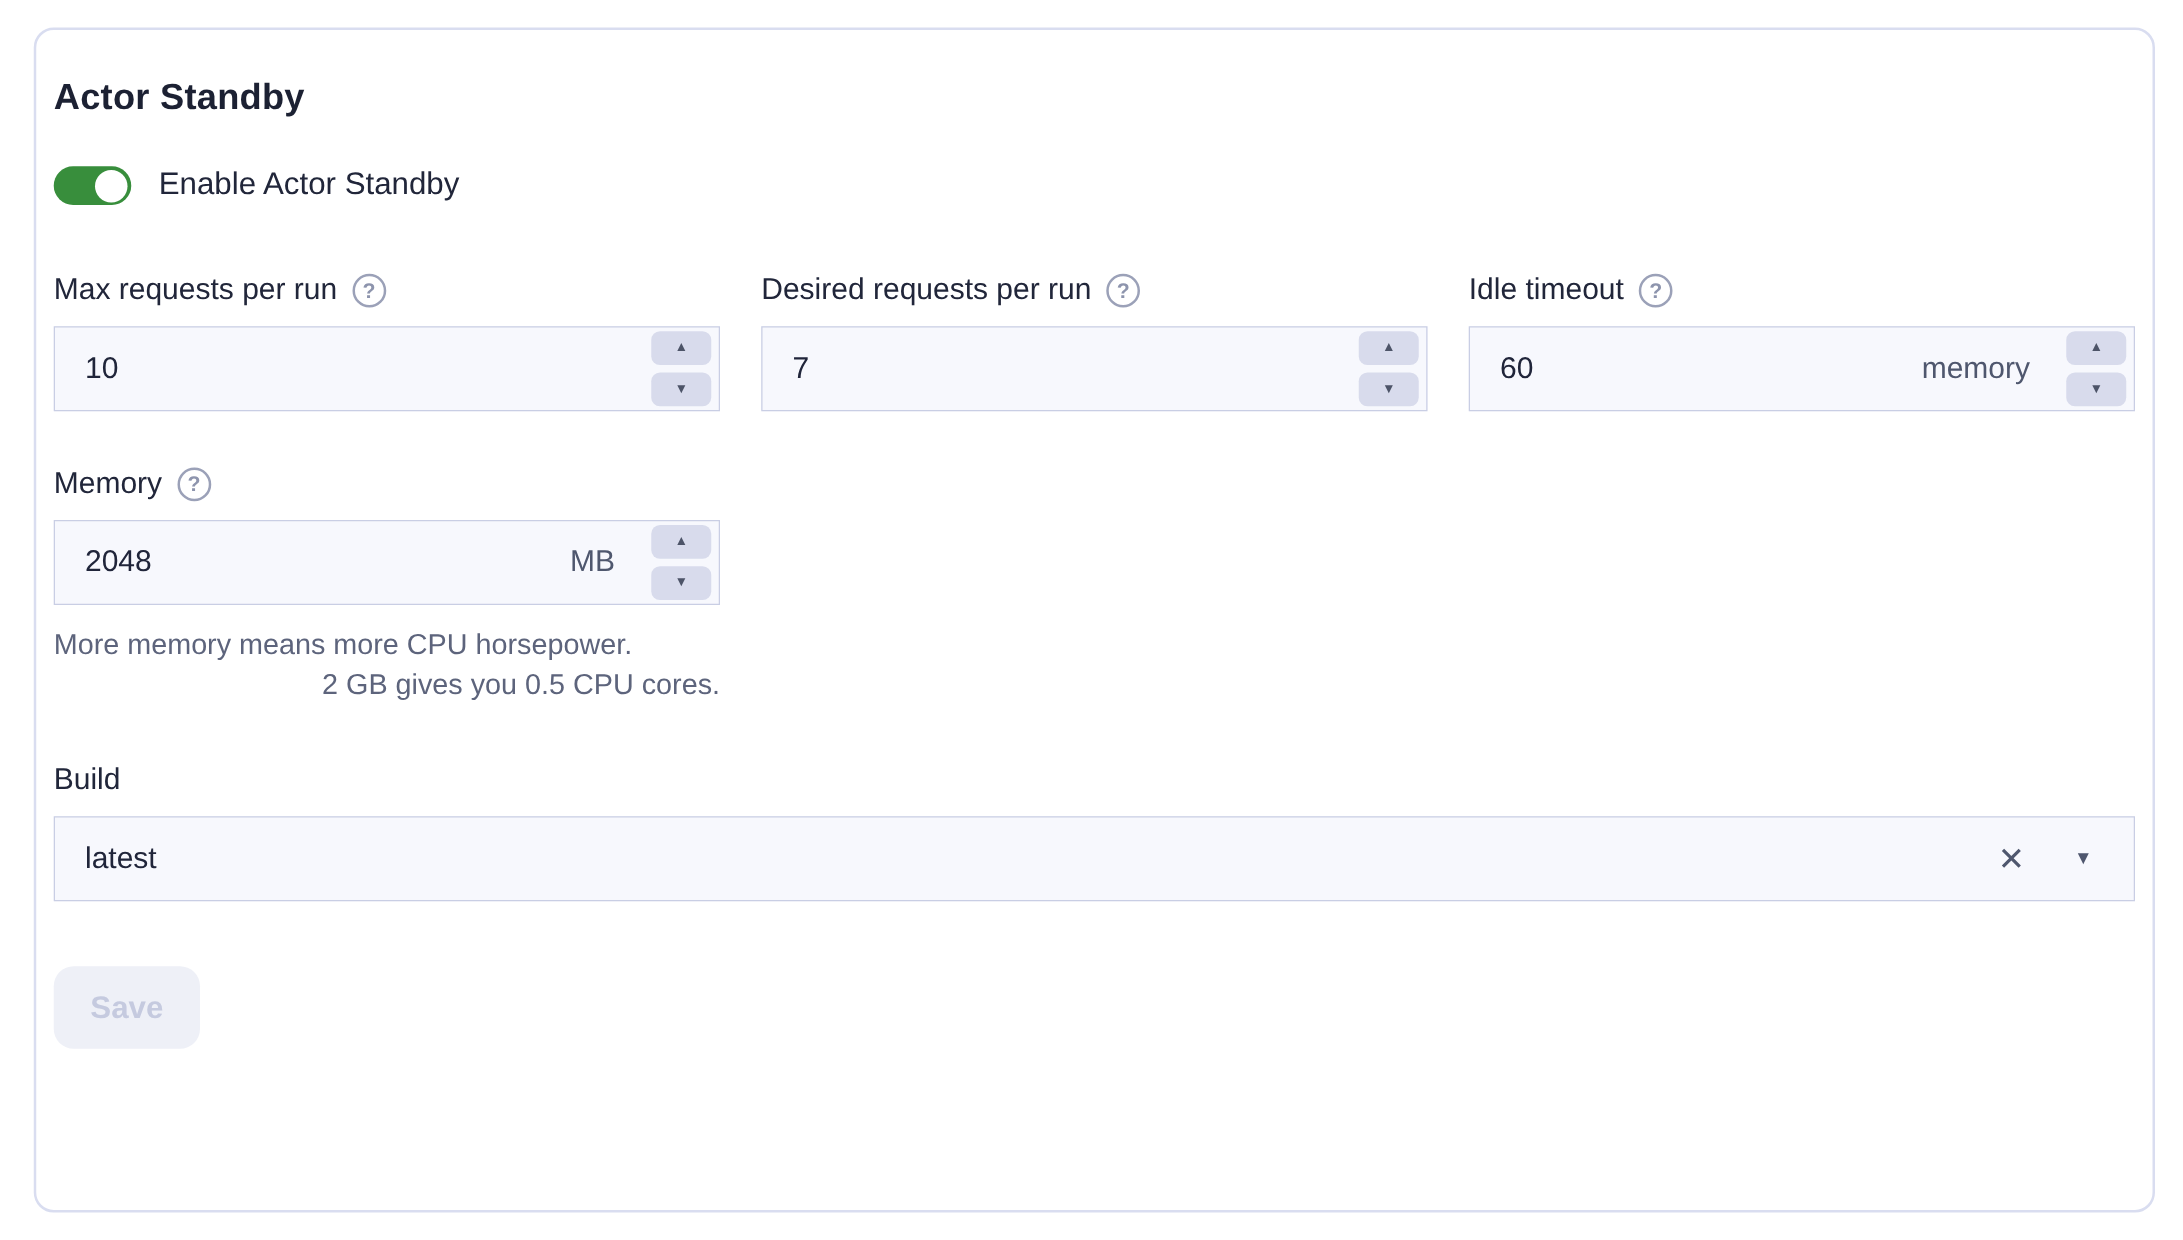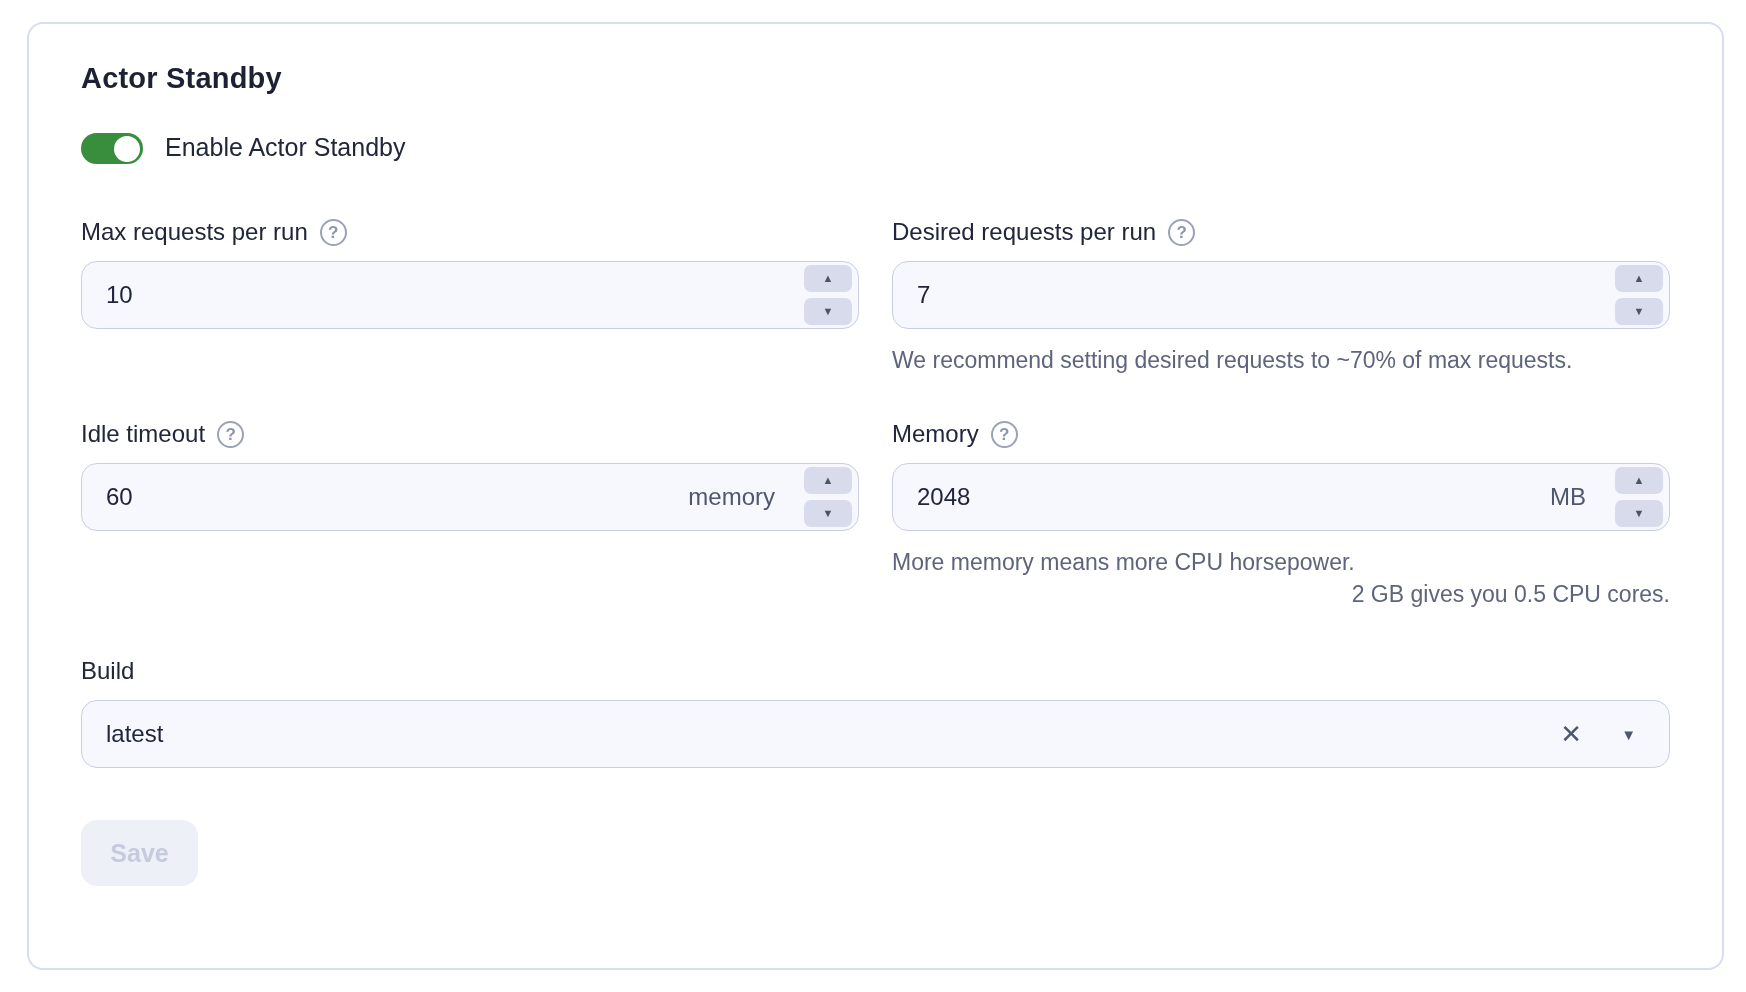--- a/index.html
+++ b/index.html
@@ -19,41 +19,41 @@
     --save-text:#c5cadf;
   }
   *{margin:0;padding:0;box-sizing:border-box;}
   html,body{width:1746px;height:992px;background:#ffffff;overflow:hidden;
     font-family:"Liberation Sans","DejaVu Sans",sans-serif;color:var(--text);}
   .card{
     margin:22px 22px 22px 27px;
     height:948px;
     border:2px solid var(--card-border);
     border-radius:16px;
-    padding:38px 52px;
+    padding:38px 14px;
   }
   .title{font-size:29px;font-weight:700;color:var(--title);letter-spacing:.2px;}
   .desc{margin-top:22px;font-size:24px;color:var(--text);}
   .link{color:var(--link);text-decoration:none;margin-left:9px;cursor:pointer;}
   .toggle-row{margin-top:38px;display:flex;align-items:flex-start;gap:22px;}
   .toggle{width:62px;height:31px;border-radius:16px;background:var(--green);
     position:relative;cursor:pointer;flex:0 0 auto;}
   .toggle .knob{position:absolute;top:2.5px;right:3px;width:26px;height:26px;
     border-radius:50%;background:#ffffff;}
   .toggle-label{font-size:25px;color:var(--label);}
-  .grid{margin-top:54px;display:grid;grid-template-columns:1fr 1fr;
+  .grid{margin-top:54px;display:grid;grid-template-columns:1fr 1fr 1fr;
     column-gap:33px;row-gap:44px;align-items:start;}
   .field-label{display:flex;align-items:center;gap:12px;font-size:24px;
     font-weight:500;color:var(--label);margin-bottom:15px;}
   .help-icon{width:27px;height:27px;border:2px solid #9ba1b8;border-radius:50%;
     color:#8d94ad;font-size:17px;font-weight:700;display:inline-flex;
     align-items:center;justify-content:center;cursor:pointer;line-height:1;}
   .input-wrap{position:relative;}
   .text-input{width:100%;height:68px;background:var(--input-bg);
-    border:1.5px solid var(--input-border);border-radius:16px;
+    border:1.5px solid var(--input-border);border-radius:0;
     font-size:24px;color:#20253a;padding:0 130px 0 24px;
     font-family:inherit;outline:none;}
   .unit{position:absolute;right:84px;top:50%;transform:translateY(-50%);
     font-size:24px;color:var(--unit);pointer-events:none;}
   .spinners{position:absolute;right:7px;top:50%;transform:translateY(-50%);
     display:flex;flex-direction:column;gap:6px;}
   .spin-btn{width:48px;height:27px;background:var(--spinner-bg);border:none;
     border-radius:7px;display:flex;align-items:center;justify-content:center;
     font-size:11px;color:var(--spinner-arrow);cursor:pointer;line-height:1;}
   .helper{margin-top:15px;font-size:23px;color:var(--helper);line-height:32px;}
@@ -103,21 +103,20 @@
         <span>Desired requests per run</span>
         <span class="help-icon">?</span>
       </div>
       <div class="input-wrap">
         <input class="text-input" type="text" value="7" style="">
         <div class="spinners">
           <button class="spin-btn">▲</button>
           <button class="spin-btn">▼</button>
         </div>
       </div>
-      <div class="helper">We recommend setting desired requests to ~70% of max requests.</div>
     </div>
 
     <div class="field">
       <div class="field-label">
         <span>Idle timeout</span>
         <span class="help-icon">?</span>
       </div>
       <div class="input-wrap">
         <input class="text-input" type="text" value="60" style="">
         <span class="unit">memory</span>

